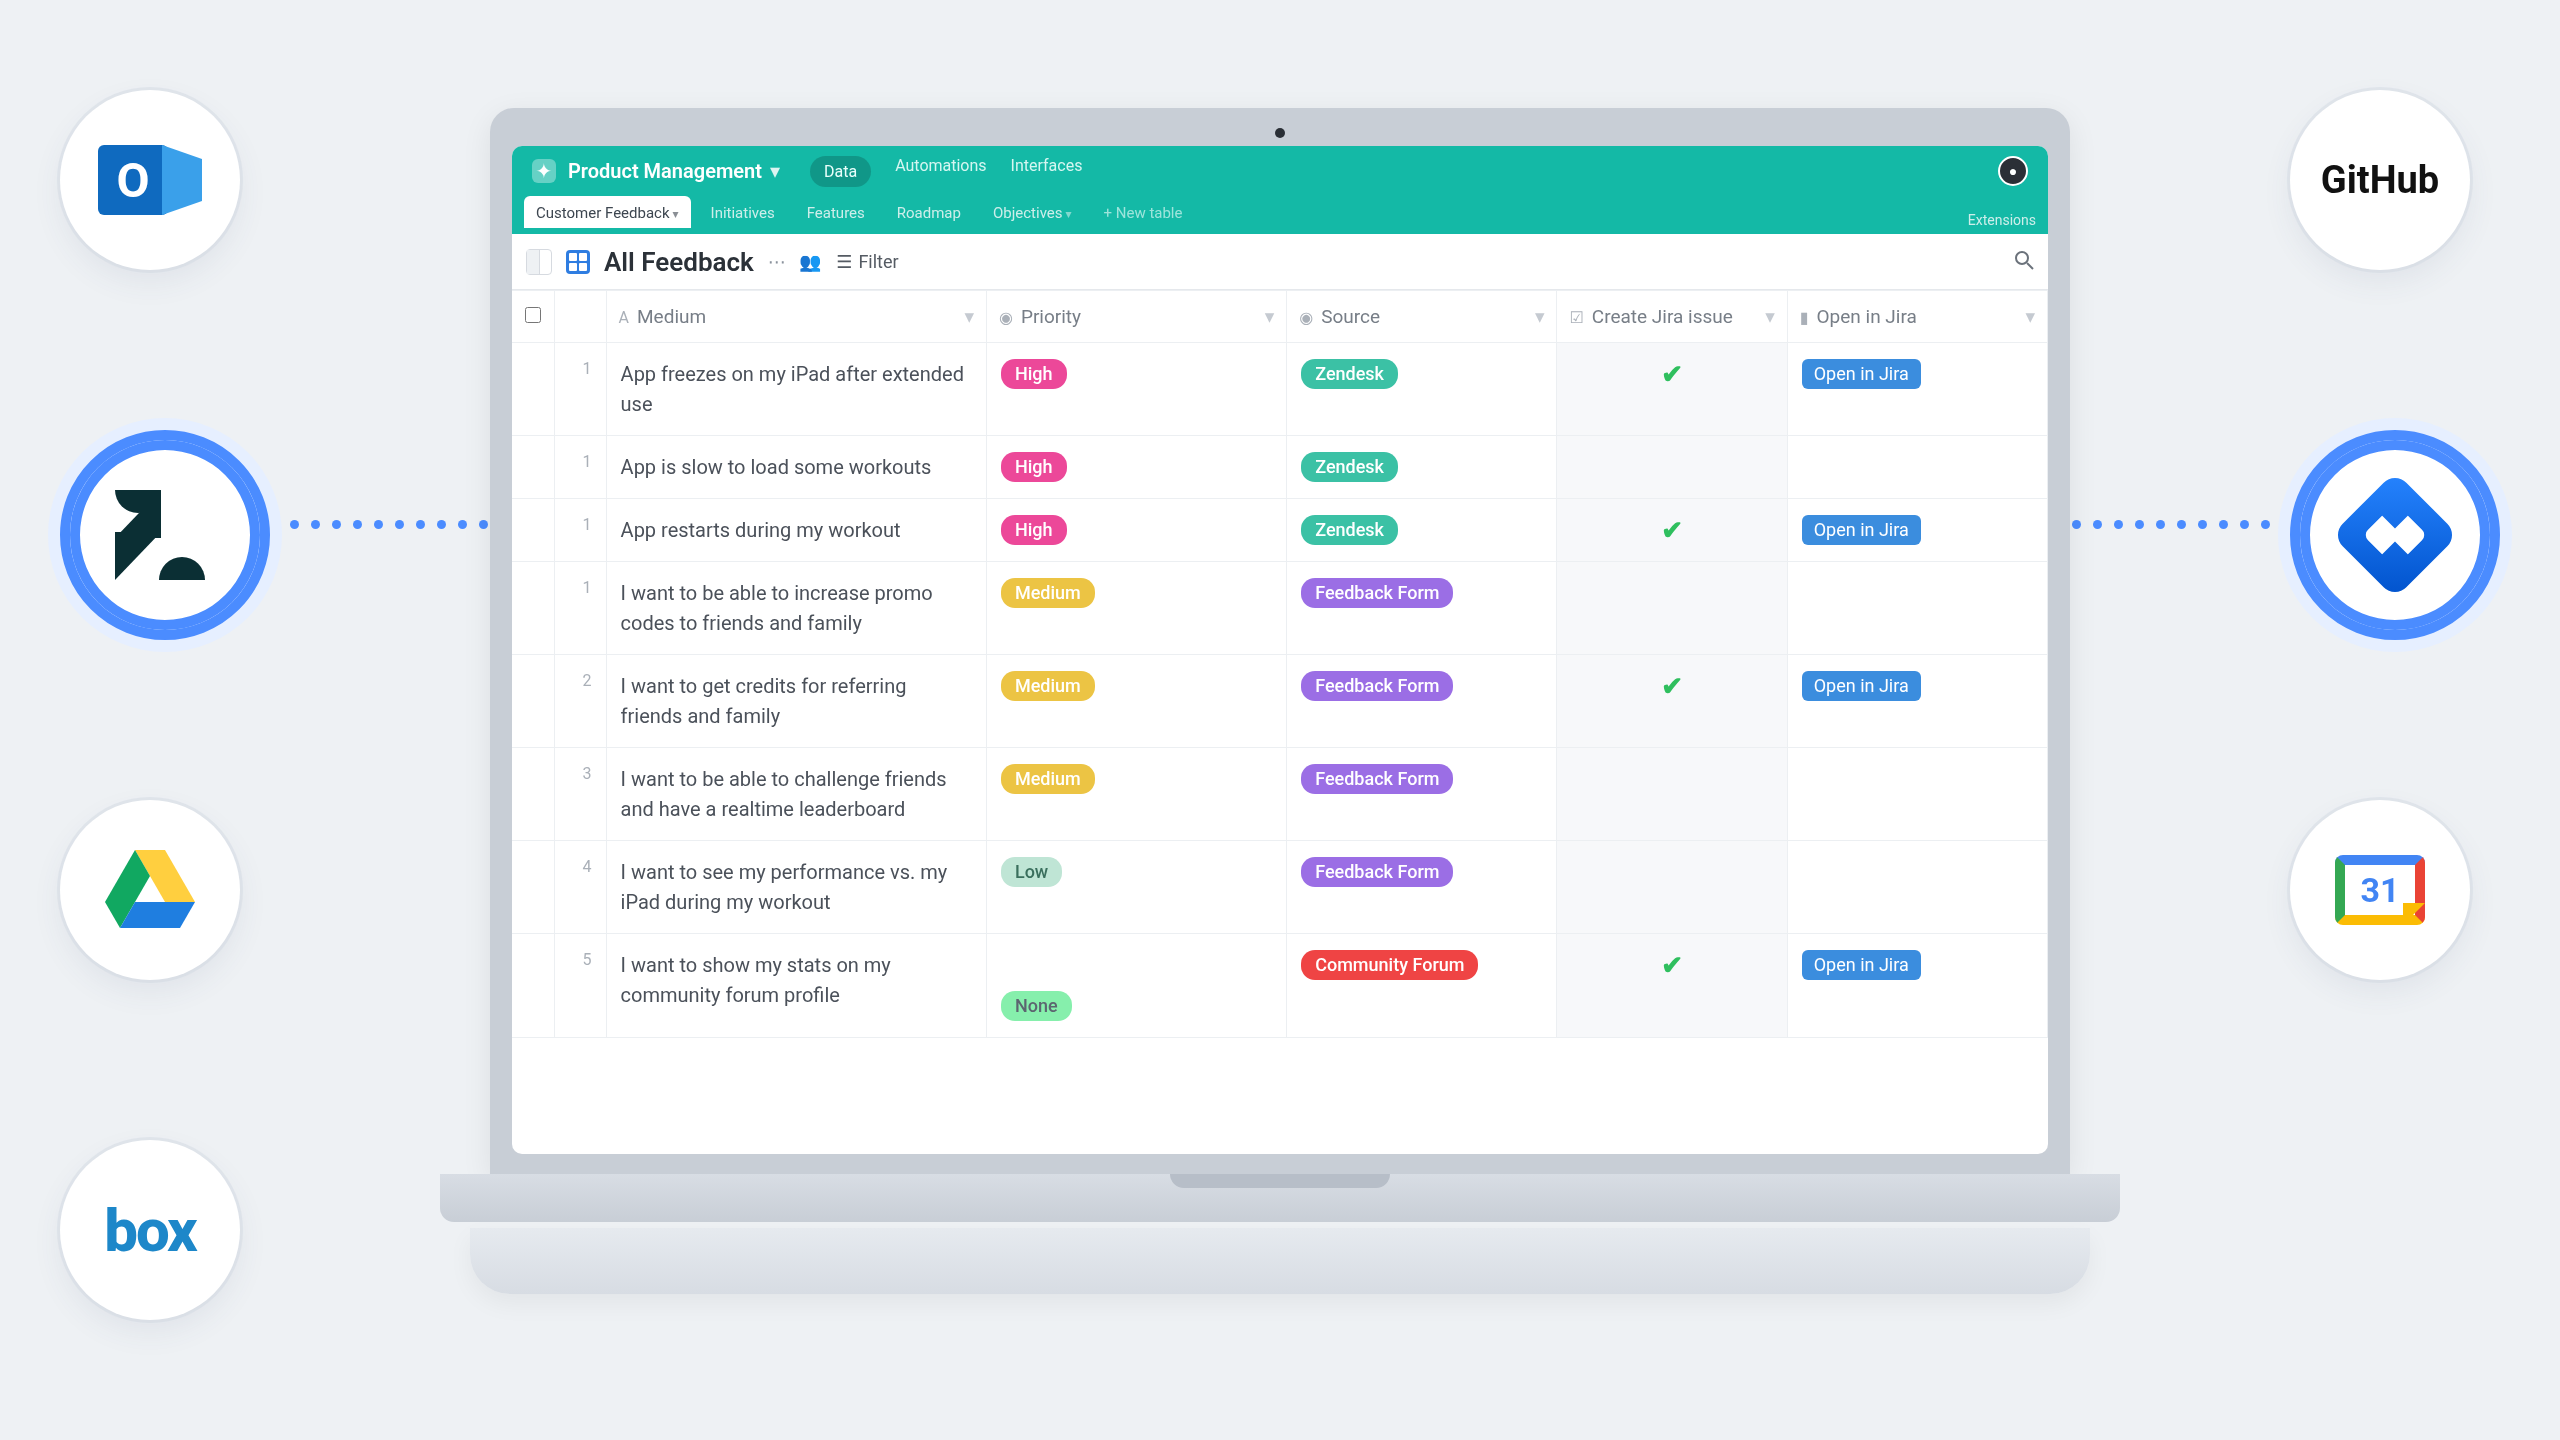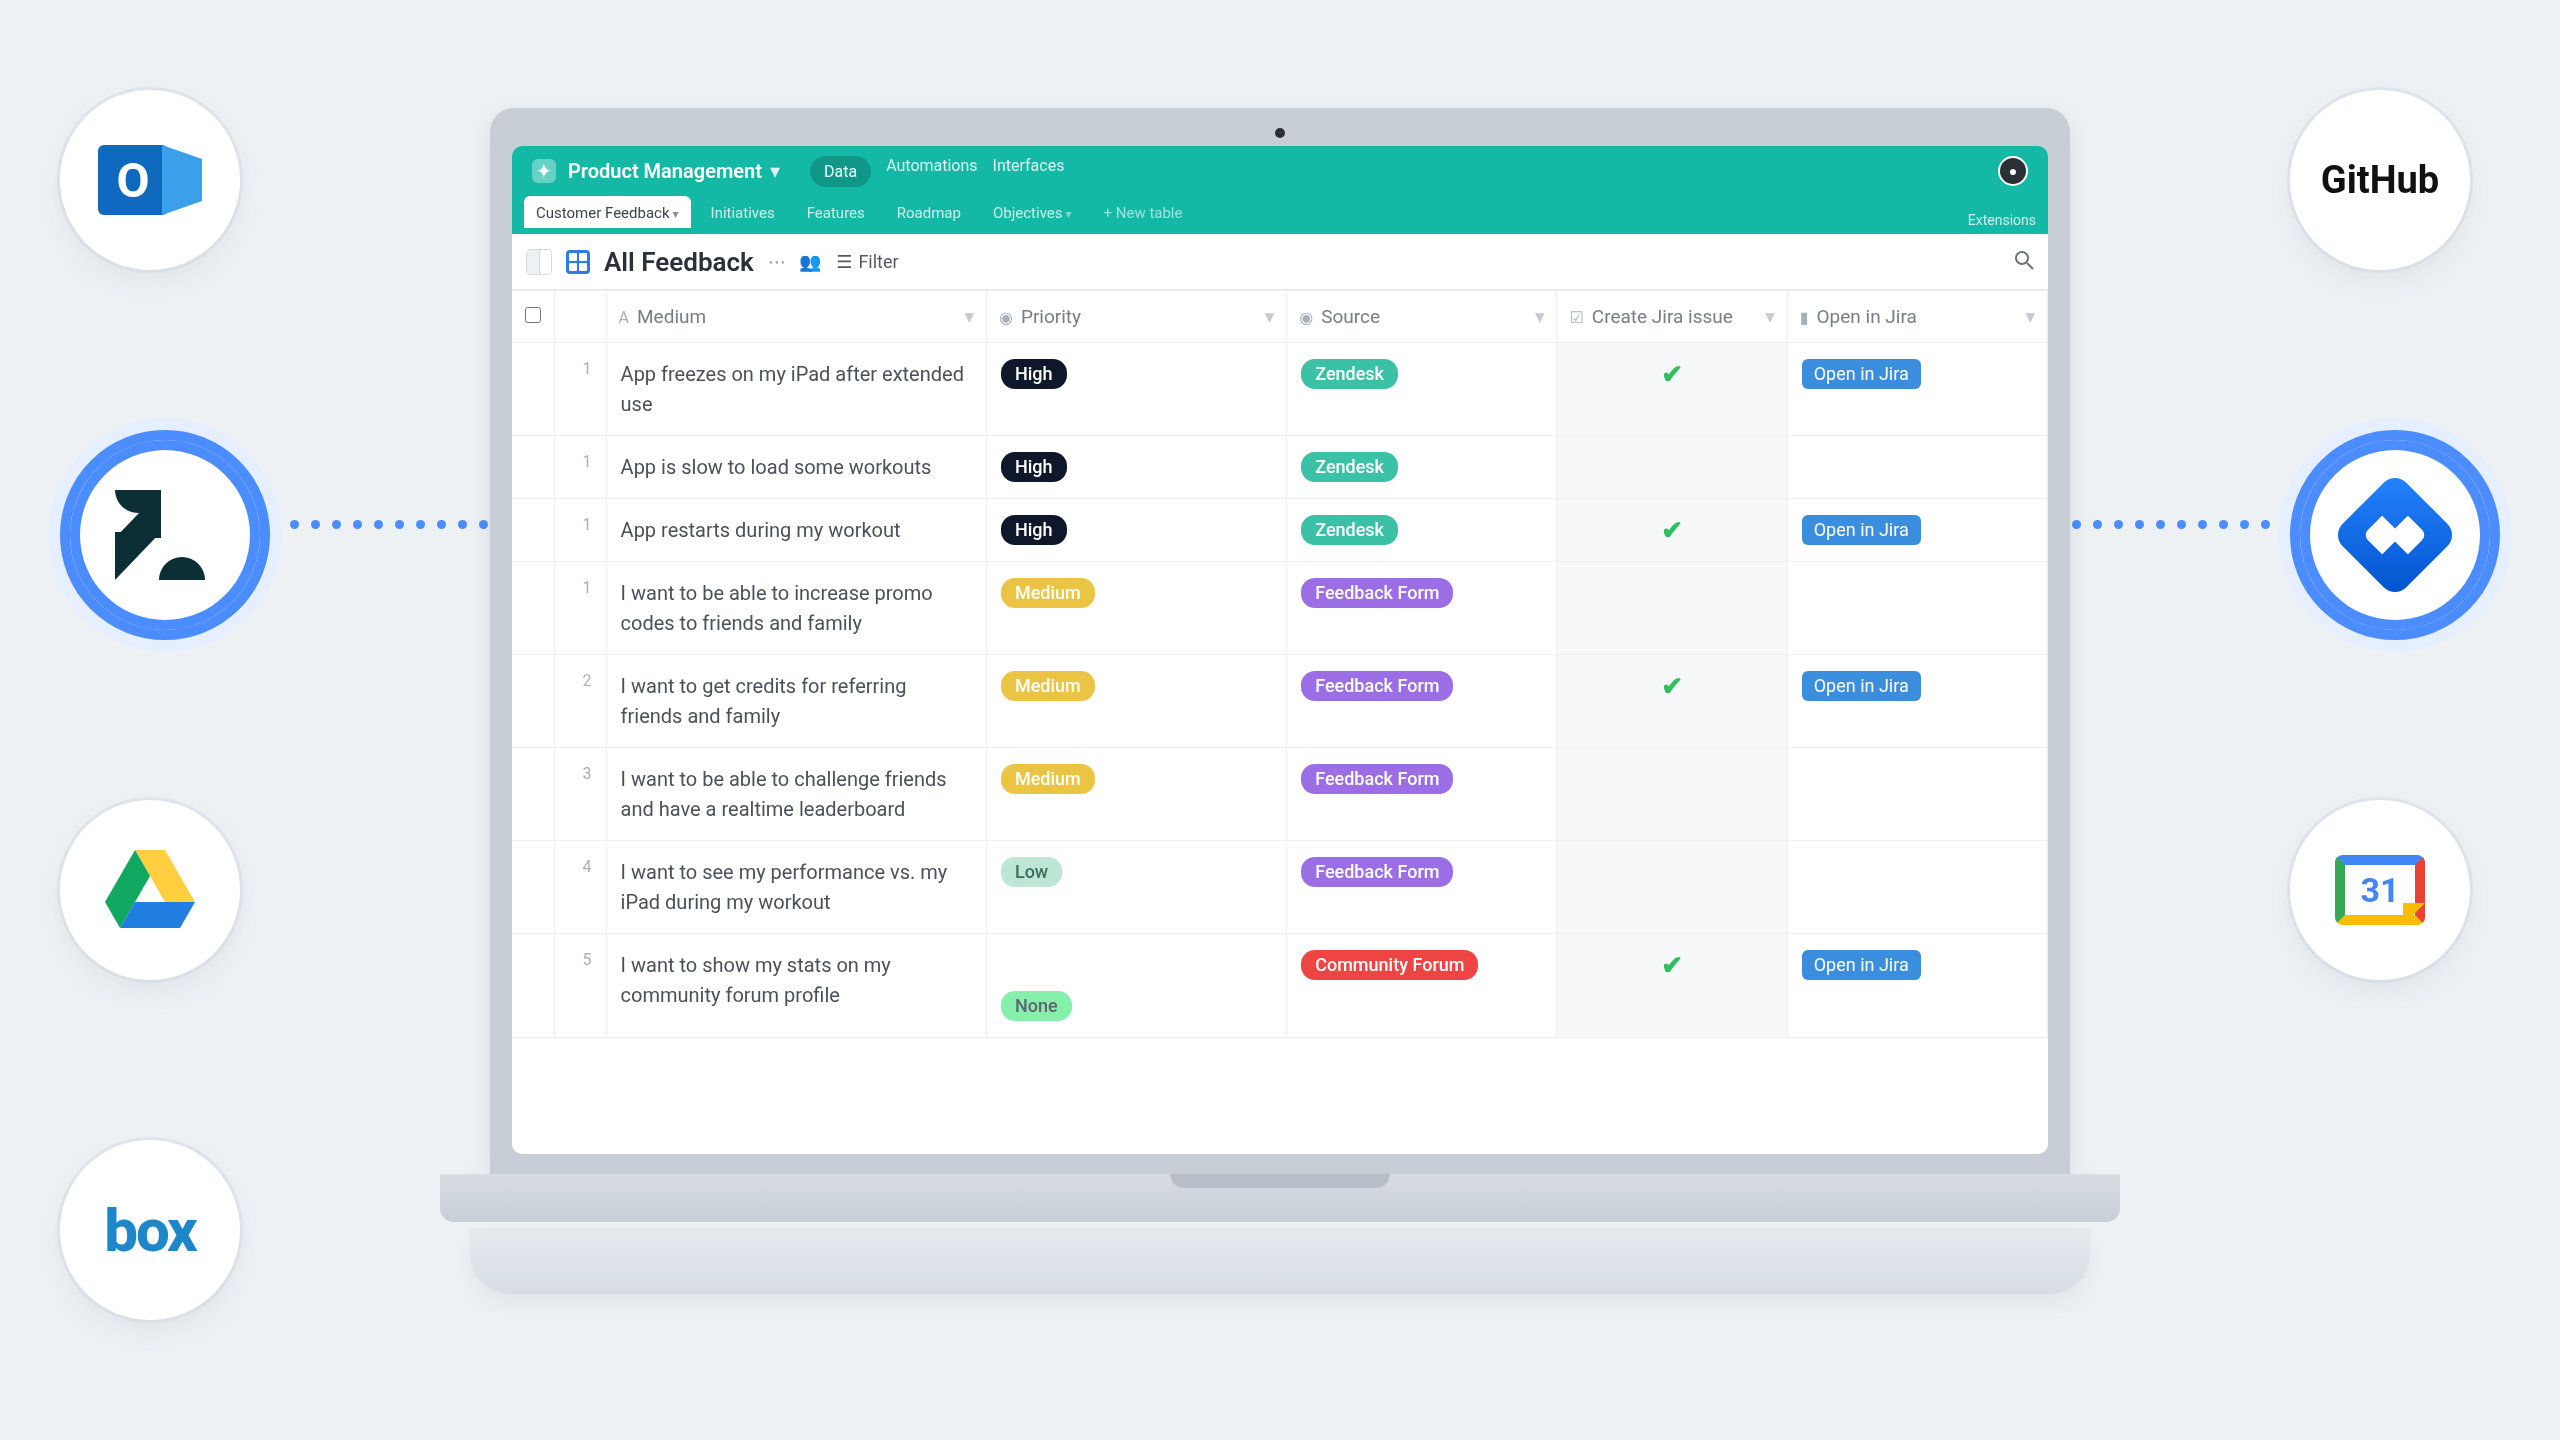--- a/index.html
+++ b/index.html
@@ -121,21 +121,21 @@
     color: #ffffff;
     display: flex;
     align-items: center;
     padding: 0 20px;
     height: 50px;
     font-size: 20px;
   }
   .app-topbar .logo { width: 24px; height: 24px; border-radius: 6px; background: rgba(255,255,255,0.35); margin-right: 12px; display:flex;align-items:center;justify-content:center;}
   .app-topbar .ws-name { font-weight: 600; }
   .app-topbar .dropdown-caret { margin-left: 8px; opacity: 0.85; }
-  .top-tabs { display:flex; gap:15px; margin-left:30px;}
+  .top-tabs { display:flex; gap:24px; margin-left:30px;}
   .top-tab-pill { background: rgba(0,0,0,0.18); padding: 6px 14px; border-radius: 16px; font-size: 16px; color:#e9fffb;}
   .top-tab { font-size: 16px; color: #d5f6f1; }
   .avatar { margin-left: auto; width: 30px; height: 30px; border-radius: 50%; background: #2b2f36; border: 2px solid #fff; display:flex;align-items:center;justify-content:center;color:#fff;font-size:14px;}
 
   .sub-tabs {
     background: #14b9a6;
     padding: 0 12px 6px;
     display: flex; align-items: flex-end; gap: 8px;
     height: 38px;
   }
@@ -209,21 +209,21 @@
   .title-cell { line-height: 1.5; color:#4b515a; }
 
   .pill {
     display:inline-block;
     padding: 4px 14px 5px;
     border-radius: 14px;
     color: #fff;
     font-size: 18px;
     font-weight: 500;
   }
-  .pill-high{background:#0f172a;}
+  .pill-high{background:#ec4899;}
   .pill-medium{background:#ecc444;}
   .pill-low{background:#bfe5d5;color:#3a6f5d;}
   .pill-none{background:#86efac;color:#5c6570;margin-top:41px;}
   .pill-zendesk{background:#3bc1a5;}
   .pill-feedbackform{background:#9b6ee5;}
   .pill-community{background:#ef4444;}
 
   .btn-jira {
     display:inline-block;
     background:#3b8dde;

